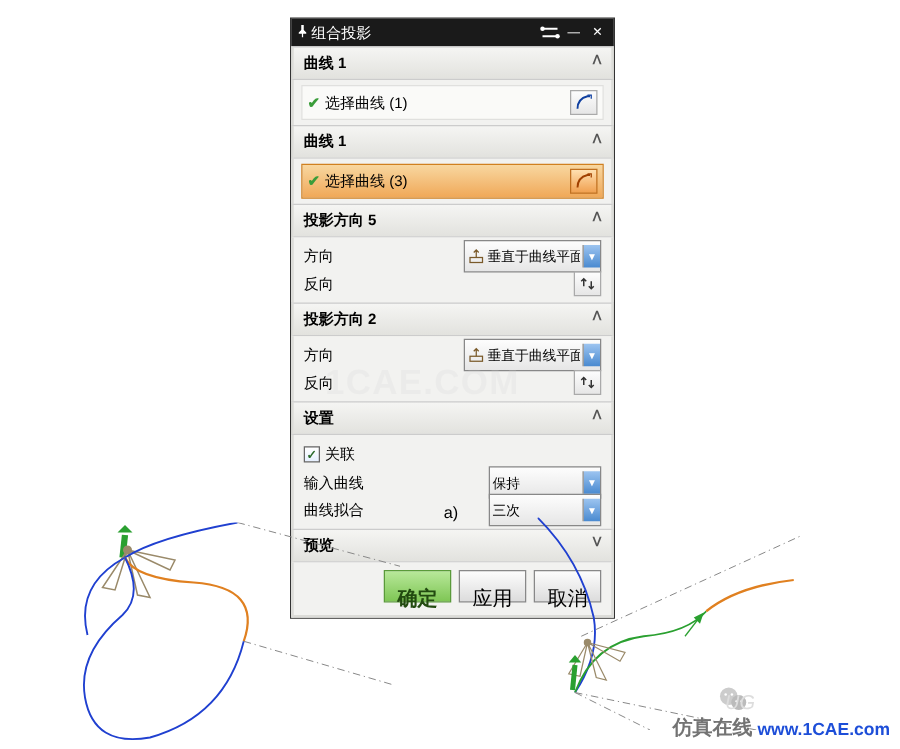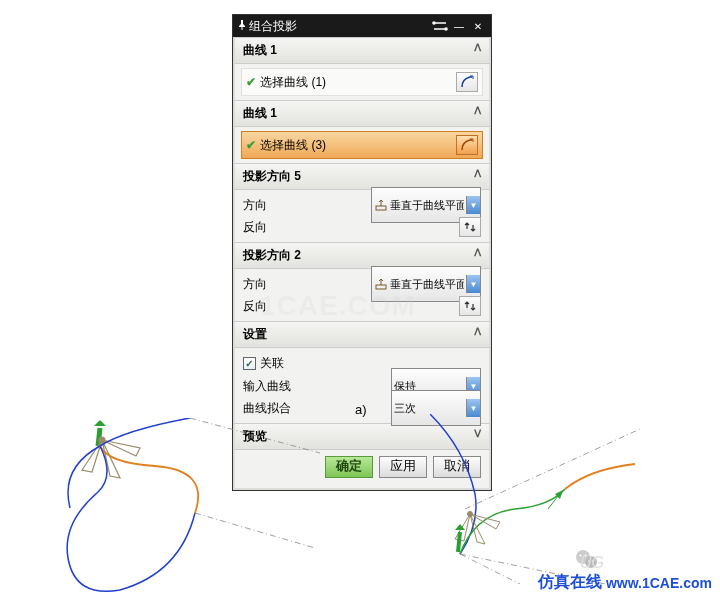--- a/index.html
+++ b/index.html
@@ -18,45 +18,45 @@
     
     .sel-row { display: flex; align-items: center; padding: 3px 4px; border: 1px solid #e0e0de; background: #fafaf8; }
     .sel-row.active { background: linear-gradient(#f8d7a0,#f0a858); border: 1px solid #d08020; }
     .check-icon { color: #3a9d3a; font-weight: bold; margin-right: 4px; font-size: 12px; }
     .sel-label { flex: 1; }
     .icon-btn { width: 22px; height: 20px; border: 1px solid #aaa; background: linear-gradient(#fdfdfd,#e6e6e6); display: flex; align-items: center; justify-content: center; margin-left: 3px; cursor: pointer; }
     .icon-btn svg { width: 14px; height: 14px; }
     
     .form-row { display: flex; align-items: center; padding: 2px 2px; height: 22px; }
     .form-label { flex: 1; }
-    .dropdown { width: 110px; height: 36px; border: 1px solid #888; background: linear-gradient(#fdfdfd,#e6e6e6); display: flex; align-items: center; padding: 0 2px; font-size: 11px; cursor: pointer; }
+    .dropdown { width: 110px; height: 26px; border: 1px solid #888; background: linear-gradient(#fdfdfd,#e6e6e6); display: flex; align-items: center; padding: 0 2px; font-size: 11px; cursor: pointer; }
     .dropdown .dd-icon { width: 14px; height: 14px; margin-right: 2px; }
     .dropdown .dd-text { flex: 1; white-space: nowrap; overflow: hidden; }
     .dropdown .dd-arrow { width: 14px; height: 18px; background: linear-gradient(#9cc4f0,#4a8ad0); display:flex;align-items:center;justify-content:center;color:#fff;font-size:8px;margin-right:-2px;margin-left:2px;border-left:1px solid #888;}
     
     .small-dropdown { width: 90px; }
     
     .checkbox-row { display: flex; align-items: center; padding: 3px 2px; }
     .checkbox { width: 13px; height: 13px; border: 1px solid #666; background: linear-gradient(#fff,#e6f0ff); margin-right: 4px; display:flex;align-items:center;justify-content:center;color:#2a6a2a;font-size:10px;font-weight:bold;}
     
     .btn-row { padding: 6px 8px 10px; display: flex; justify-content: flex-end; gap: 6px; background:#f2f2f0;border-left:2px solid #dcdcd8;border-right:2px solid #dcdcd8;border-bottom:2px solid #dcdcd8;}
-    .btn { height: 22px; padding: 2px 10px; border: 1px solid #888; background: linear-gradient(#fdfdfd,#dcdcdc); display: flex; align-items: flex-end; justify-content: center; cursor: pointer; font-size: 13px; min-width:46px;}
+    .btn { height: 22px; padding: 12px 10px; border: 1px solid #888; background: linear-gradient(#fdfdfd,#dcdcdc); display: flex; align-items: flex-start; justify-content: center; cursor: pointer; font-size: 16px; min-width:46px;}
     .btn.primary { background: linear-gradient(#b8e89a,#7fc655); border-color: #5a9a3a; color:#224a10;font-weight:bold;}
     
     .fig-label { position: absolute; left: 355px; top: 402px; font-size: 13px; }
     
     .sketch { position: absolute; }
     .sketch1 { left: 60px; top: 418px; width: 260px; height: 176px; }
     .sketch2 { left: 430px; top: 414px; width: 210px; height: 170px; }
     
     .watermark-1cae { position: absolute; left: 82px; top: 293px; color: #d0d0d0; font-size: 28px; font-weight: bold; letter-spacing:1px; pointer-events:none;}
     .watermark-ug { position: absolute; left: 580px; top: 554px; color: #ddd; font-size: 16px; font-style: italic; pointer-events:none;}
     
     .footer-brand { position: absolute; right: 8px; bottom: 6px; display: flex; align-items: center; gap: 4px; font-size: 14px; }
-    .footer-brand .cn { color: #1d4ed8; font-weight: bold; font-size:16px;}
+    .footer-brand .cn { color: #737373; font-weight: bold; font-size:16px;}
     .footer-brand .en { color: #1d4ed8; font-weight: bold; }
     .wechat { position: absolute; right: 120px; bottom: 26px; width: 26px; height: 26px; }
   </style>
 </head>
 <body>
 
 <div class="dialog">
   <div class="titlebar">
     <span class="pin-icon">
       <svg viewBox="0 0 10 10">

